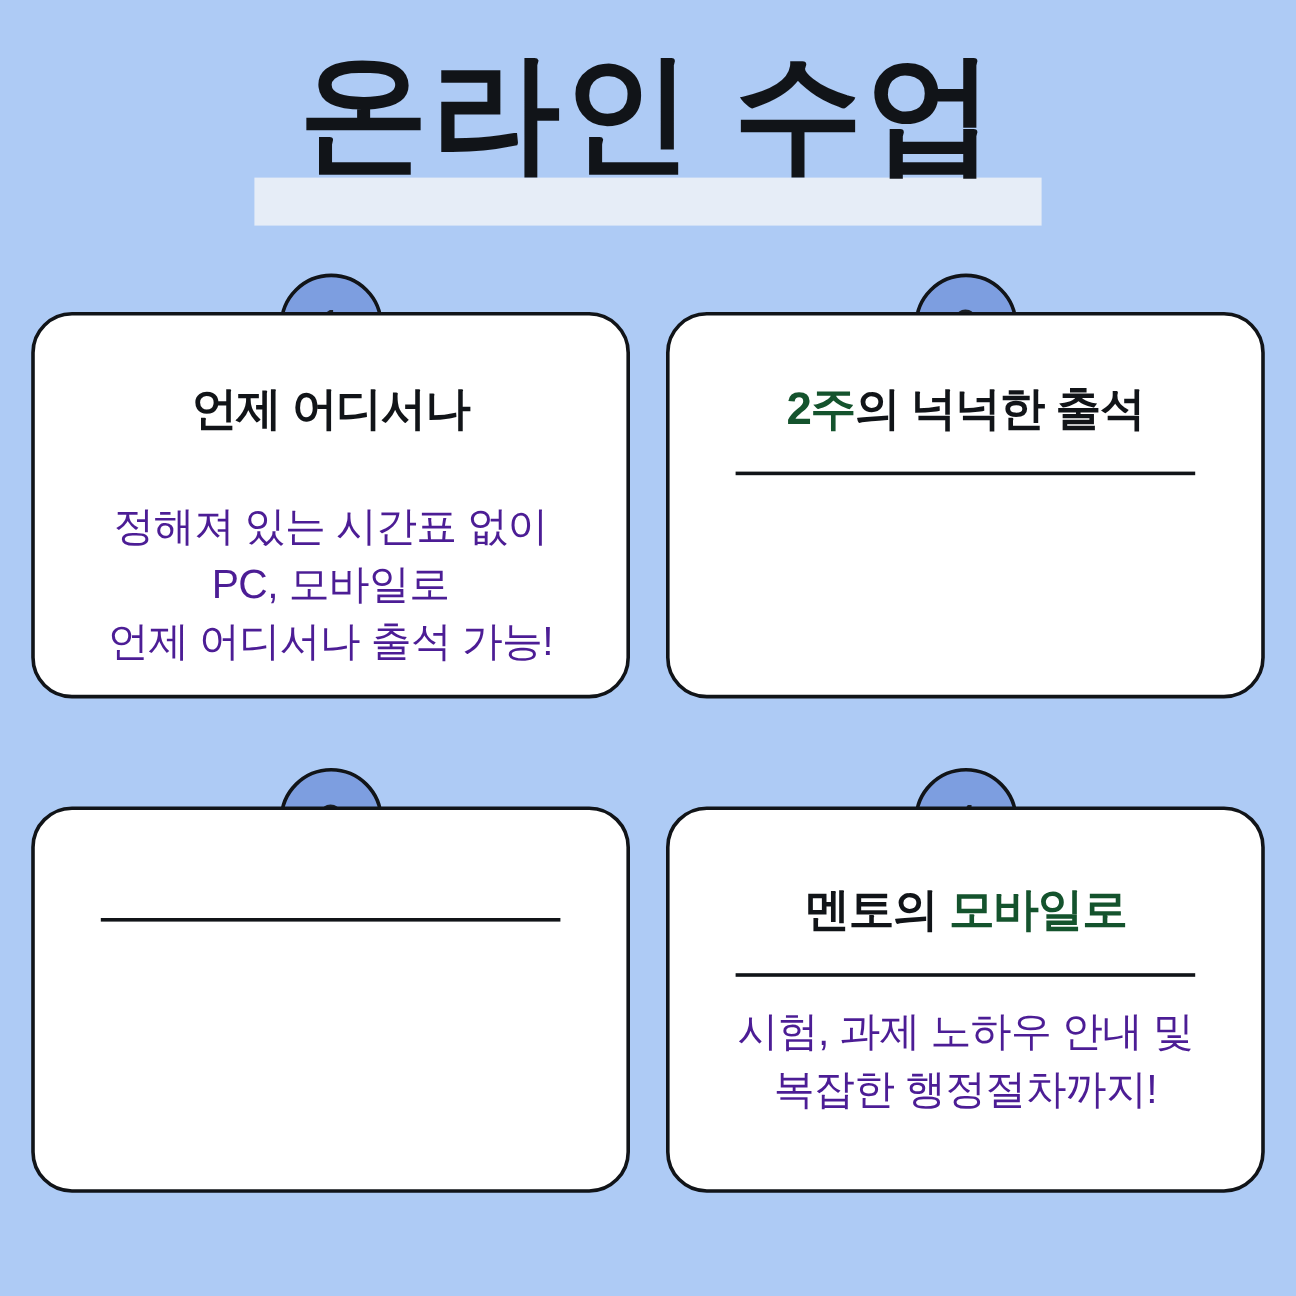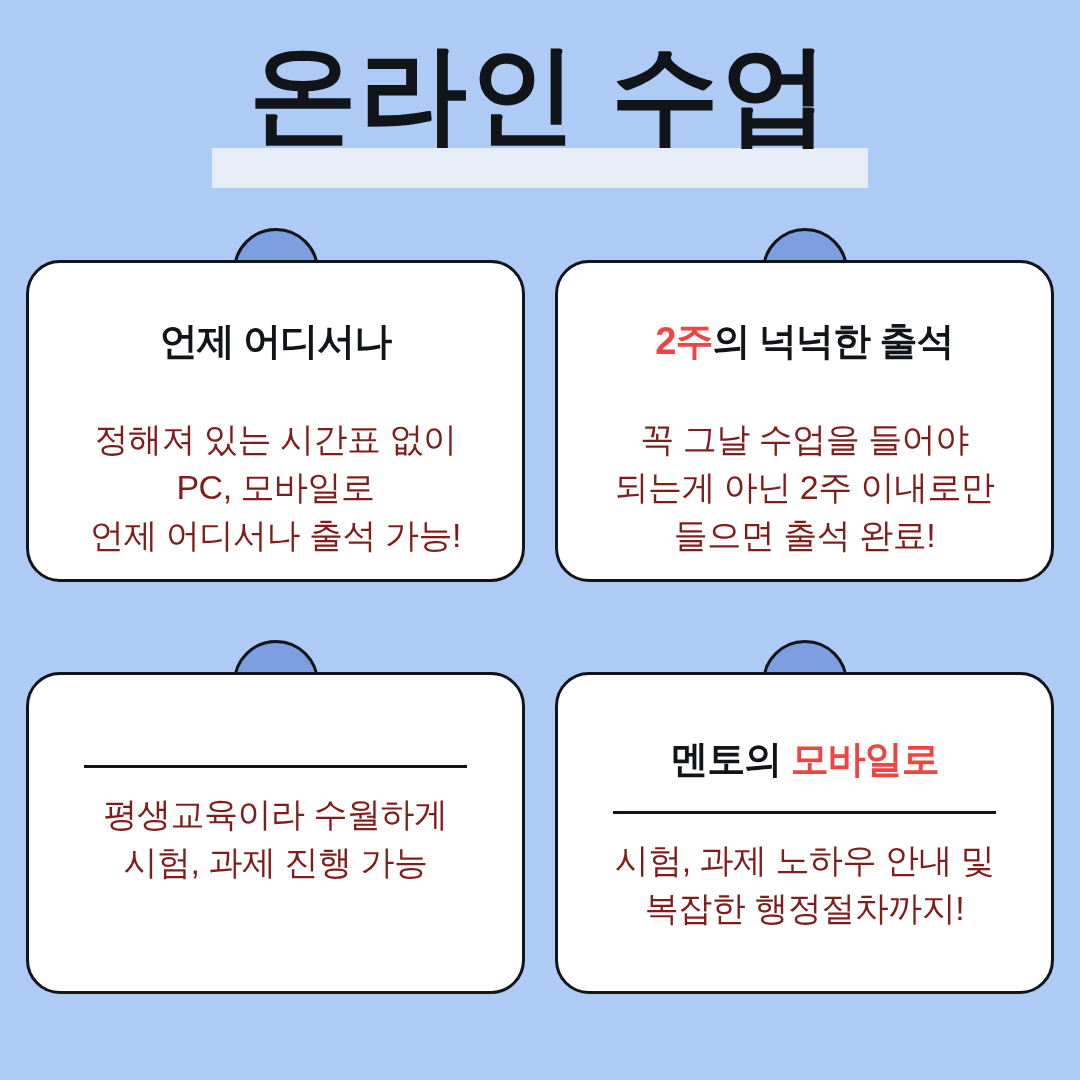--- a/index.html
+++ b/index.html
@@ -102,34 +102,34 @@
   .card-heading {
     font-size: 38px;
     font-weight: 800;
     color: #111418;
     text-align: center;
     letter-spacing: -1px;
     line-height: 1.2;
     white-space: nowrap;
   }
   .card-heading .accent {
-    color: #ef4444;
+    color: #14532d;
   }
 
   .divider {
     width: 418px;
     max-width: 86%;
     height: 3px;
     background: #111418;
     margin: 28px 0 22px;
   }
 
   .card-body {
     font-size: 34px;
-    color: #7f1d1d;
+    color: #4c1d95;
     text-align: center;
     line-height: 1.42;
     white-space: pre-line;
     letter-spacing: -0.5px;
   }
 
   
   .grid .card-slot:nth-child(3) .card,
   .grid .card-slot:nth-child(4) .card {
     padding-top: 62px;
@@ -158,32 +158,27 @@
     </div>
   </div>
 
   <div class="card-slot">
     <div class="badge">2</div>
     <div class="card">
       <div class="card-heading">
         <span class="accent">2주</span><span>의 넉넉한 출석</span>
       </div>
       <div class="divider"></div>
-      <div class="card-body">꼭 그날 수업을 들어야
-되는게 아닌 2주 이내로만
-들으면 출석 완료!</div>
     </div>
   </div>
 
   <div class="card-slot">
     <div class="badge">3</div>
     <div class="card">
       <div class="divider"></div>
-      <div class="card-body">평생교육이라 수월하게
-시험, 과제 진행 가능</div>
     </div>
   </div>
 
   <div class="card-slot">
     <div class="badge">4</div>
     <div class="card">
       <div class="card-heading">
         <span>멘토의 </span><span class="accent">모바일로</span>
       </div>
       <div class="divider"></div>

